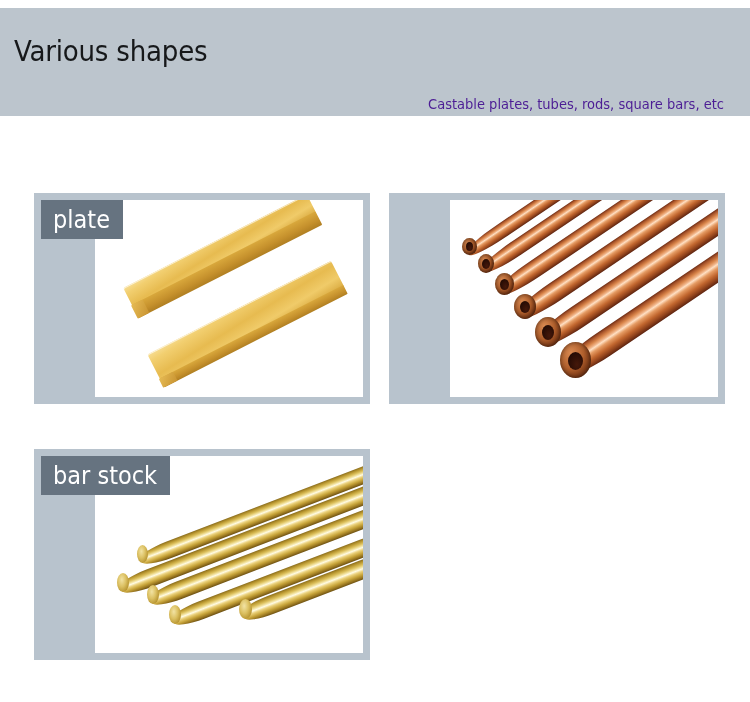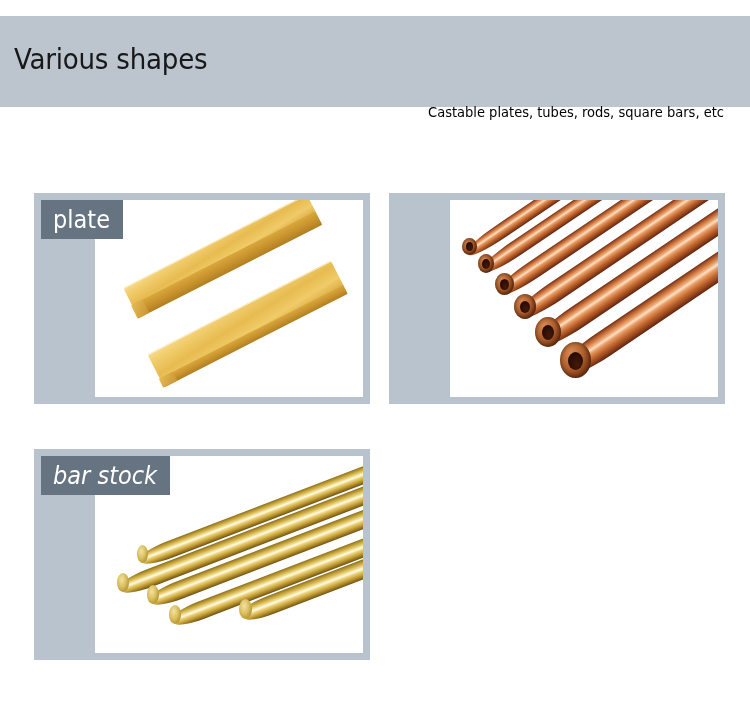--- a/index.html
+++ b/index.html
@@ -12,43 +12,43 @@
     background: #ffffff;
     font-family: "Liberation Sans", sans-serif;
     overflow: hidden;
     position: relative;
   }
 
   
   #header-band {
     position: absolute;
     left: 0;
-    top: 16px;
+    top: 8px;
     width: 750px;
-    height: 91px;
+    height: 108px;
     background: #bcc5cd;
   }
   #page-title {
     position: absolute;
     left: 14px;
     top: 26px;
     font-size: 29px;
     line-height: 34px;
     color: #16181a;
     font-family: "DejaVu Sans Condensed", "Liberation Sans Narrow", "Liberation Sans", sans-serif;
     letter-spacing: -0.2px;
     white-space: nowrap;
   }
   #page-subtitle {
     position: absolute;
     right: 26px;
     top: 88px;
     font-size: 14.5px;
     line-height: 17px;
-    color: #000000;
+    color: #4c1d95;
     font-family: "DejaVu Sans Condensed", "Liberation Sans Narrow", "Liberation Sans", sans-serif;
     white-space: nowrap;
   }
 
   
   #cards-grid {
     position: absolute;
     left: 0;
     top: 112px;
     width: 750px;
@@ -57,21 +57,21 @@
   .shape-card {
     position: absolute;
     width: 336px;
     height: 211px;
     background: #b8c3cd;
     box-sizing: border-box;
   }
   .shape-card.col-left  { left: 34px; }
   .shape-card.col-right { left: 389px; }
   .shape-card.row-top    { top: 81px; }
-  .shape-card.row-bottom { top: 337px; font-style: italic; }
+  .shape-card.row-bottom { top: 337px; }
 
   .card-photo {
     position: absolute;
     left: 61px;
     top: 7px;
     right: 7px;
     bottom: 7px;
     background: #ffffff;
     overflow: hidden;
   }

